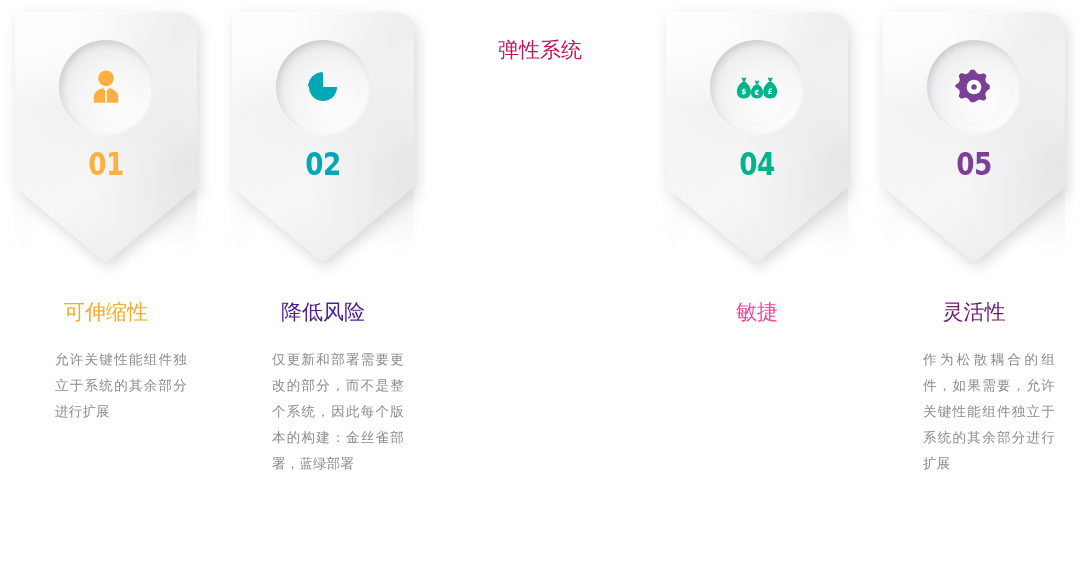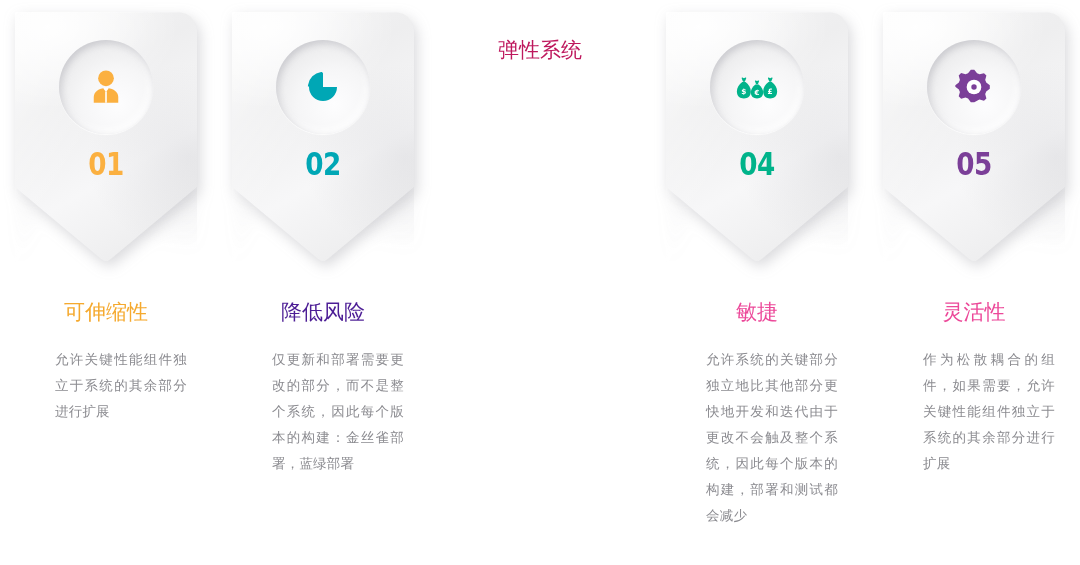--- a/index.html
+++ b/index.html
@@ -185,35 +185,34 @@
             </g>
             <text x="12" y="33" font-family="DejaVu Sans, sans-serif" font-size="9" font-weight="700" fill="#ffffff" text-anchor="middle">$</text>
             <text x="28" y="34" font-family="DejaVu Sans, sans-serif" font-size="8.5" font-weight="700" fill="#ffffff" text-anchor="middle">€</text>
             <text x="44" y="33" font-family="DejaVu Sans, sans-serif" font-size="9" font-weight="700" fill="#ffffff" text-anchor="middle">£</text>
           </svg>
         </span>
       </div>
       <div class="badge-number" style="color:#00b38a">04</div>
     </div>
     <div class="heading" style="color:#ec4899">敏捷</div>
-    <div class="body-text">允许系统的关键部分独立地比其他部分更快地开发和迭代由于更改不会触及整个系统，因此每个版本的构建，部署和测试都会减少</div>
   </div>
 
   <div class="column">
     <div class="badge-wrap">
       <div class="badge"></div>
       <div class="badge-sheen"></div>
       <div class="icon-well">
         <span>
           <svg width="42" height="42" viewBox="0 0 48 48">
             <path fill="#7b3f98" d="M24 4.5l3.4 4.3a16 16 0 0 1 3 1.25l5.3-1.45 2.9 2.9-1.45 5.3a16 16 0 0 1 1.25 3l4.3 3.4v4.1l-4.3 3.4a16 16 0 0 1-1.25 3l1.45 5.3-2.9 2.9-5.3-1.45a16 16 0 0 1-3 1.25L24 43.5h-4.1l-3.4-4.3a16 16 0 0 1-3-1.25l-5.3 1.45-2.9-2.9 1.45-5.3a16 16 0 0 1-1.25-3L1.2 24.9v-1.8l4.3-3.4a16 16 0 0 1 1.25-3L5.3 11.4l2.9-2.9 5.3 1.45a16 16 0 0 1 3-1.25L19.9 4.5z" transform="translate(1.5 0) scale(0.95)"></path>
             <circle cx="24" cy="24" r="8.4" fill="#ffffff"></circle>
             <circle cx="24" cy="24" r="3.1" fill="#7b3f98"></circle>
           </svg>
         </span>
       </div>
       <div class="badge-number" style="color:#7b3f98">05</div>
     </div>
-    <div class="heading" style="color:#ec4899">灵活性</div>
+    <div class="heading" style="color:#701a75">灵活性</div>
     <div class="body-text">作为松散耦合的组件，如果需要，允许关键性能组件独立于系统的其余部分进行扩展</div>
   </div>
 
 </div>
 
 </body></html>

